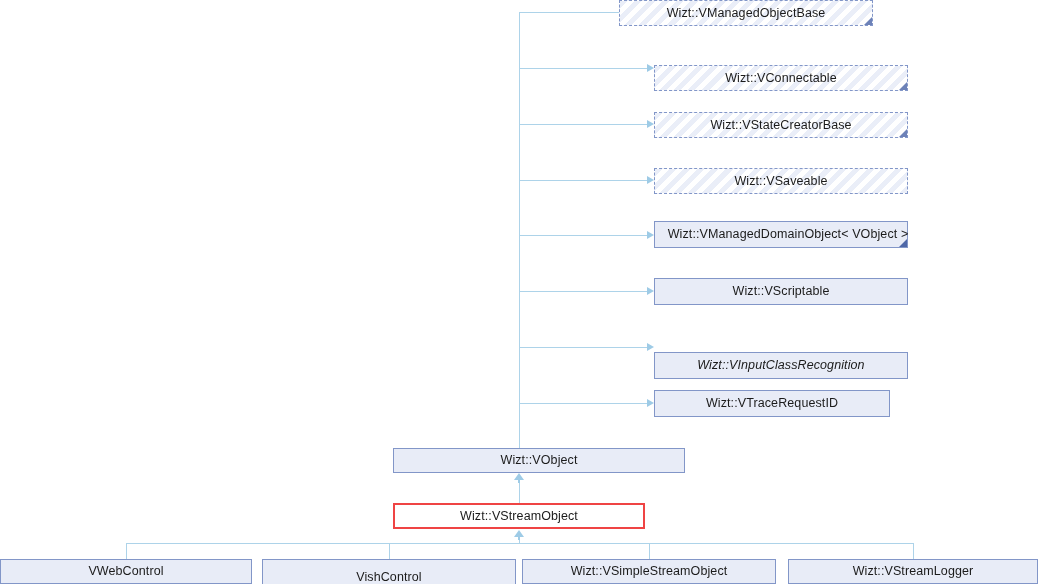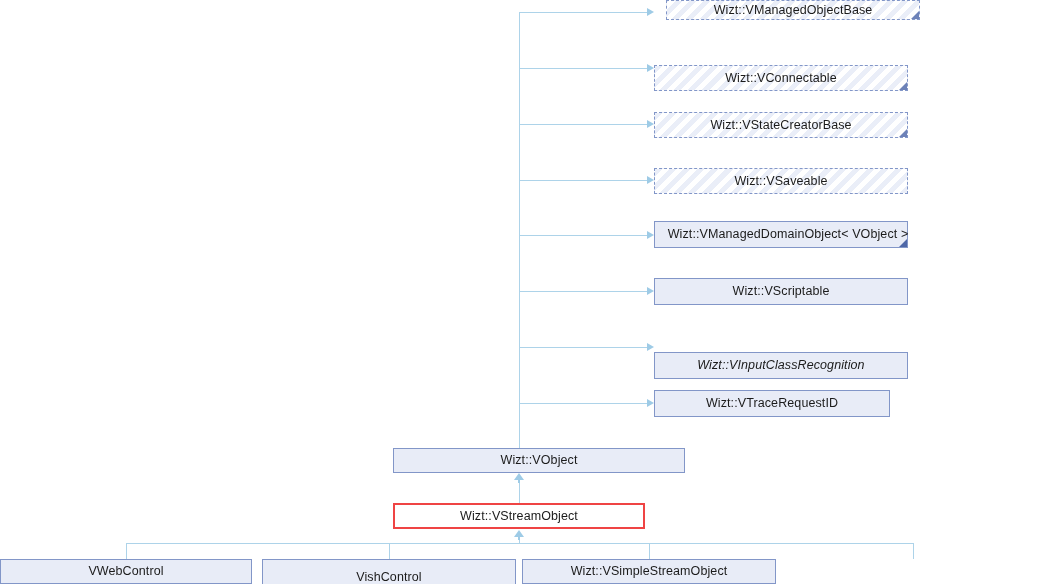--- a/index.html
+++ b/index.html
@@ -122,21 +122,21 @@
   <div class="edge v" style="left:519px;top:537px;height:7px;"></div>
   <div class="arrow-u" style="left:514px;top:530px;"></div>
 
   <div class="edge h" style="left:126px;top:543px;width:788px;"></div>
 
   <div class="edge v" style="left:126px;top:543px;height:16px;"></div>
   <div class="edge v" style="left:389px;top:543px;height:16px;"></div>
   <div class="edge v" style="left:649px;top:543px;height:16px;"></div>
   <div class="edge v" style="left:913px;top:543px;height:16px;"></div>
 
-  <div class="node abstract" style="left:666px;top:0px;width:254px;height:20px;align-items:center;">
+  <div class="node abstract" style="left:619px;top:0px;width:254px;height:26px;align-items:center;">
     <span class="label">Wizt::VManagedObjectBase</span>
     <span class="corner"></span>
   </div>
 
   <div class="node abstract" style="left:654px;top:56px;width:254px;height:26px;margin-top:9px;">
     <span class="label">Wizt::VConnectable</span>
     <span class="corner"></span>
   </div>
 
   <div class="node abstract" style="left:654px;top:112px;width:254px;height:26px;">
@@ -178,14 +178,17 @@
   </div>
 
   <div class="node plain" style="left:262px;top:559px;width:254px;height:36px;">
     <span class="label">VishControl</span>
   </div>
 
   <div class="node plain" style="left:522px;top:559px;width:254px;height:25px;">
     <span class="label">Wizt::VSimpleStreamObject</span>
   </div>
 
+  <div class="node plain" style="left:788px;top:559px;width:250px;height:25px;">
+    <span class="label">Wizt::VStreamLogger</span>
+  </div>
 
 </div>
 
 </body></html>

